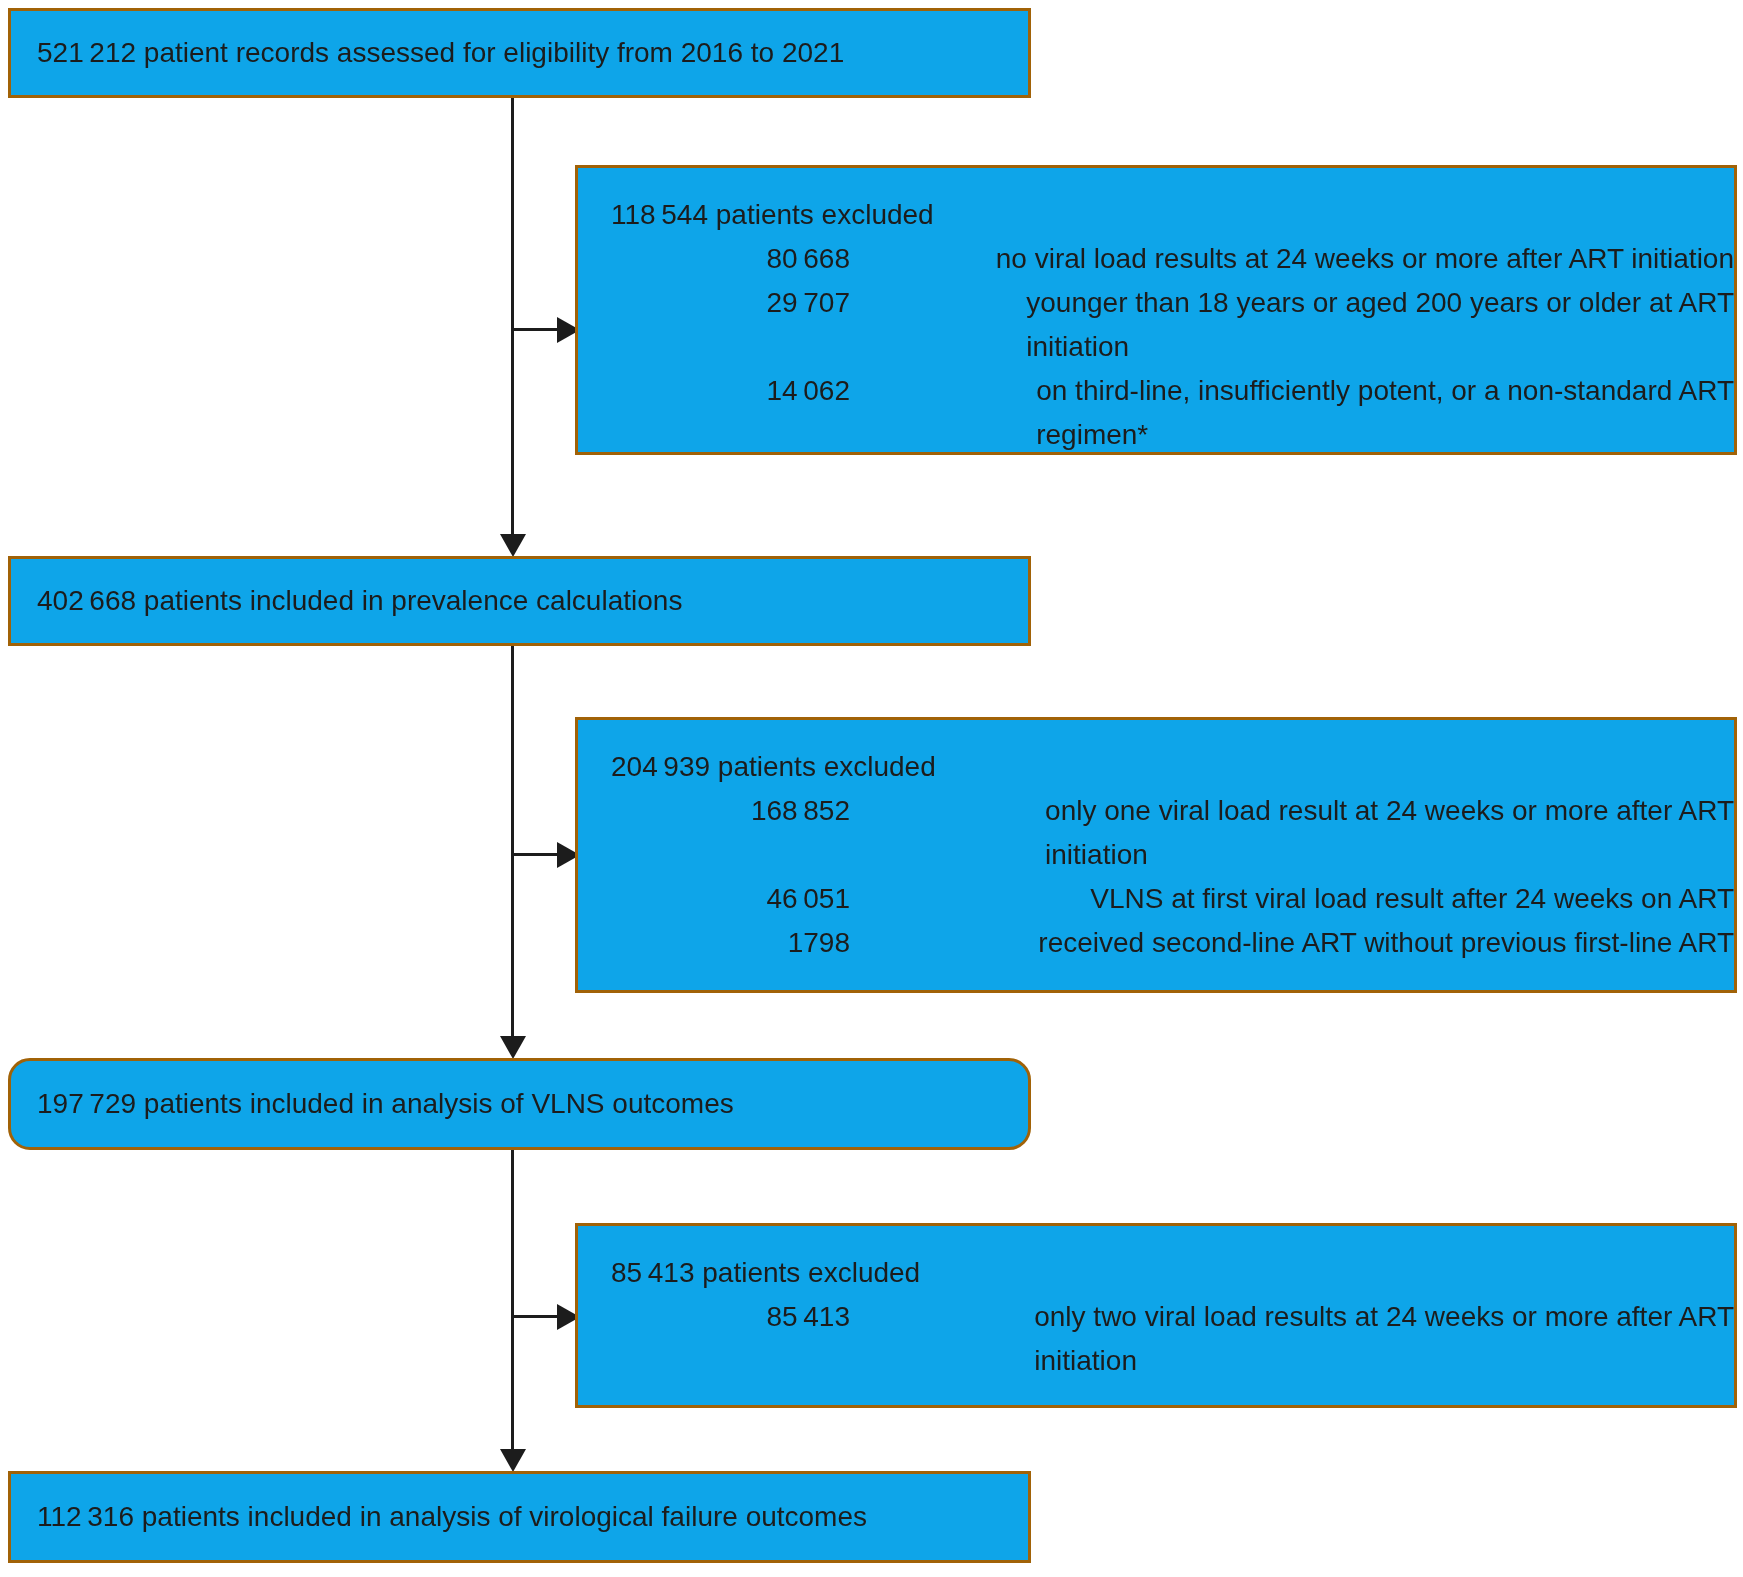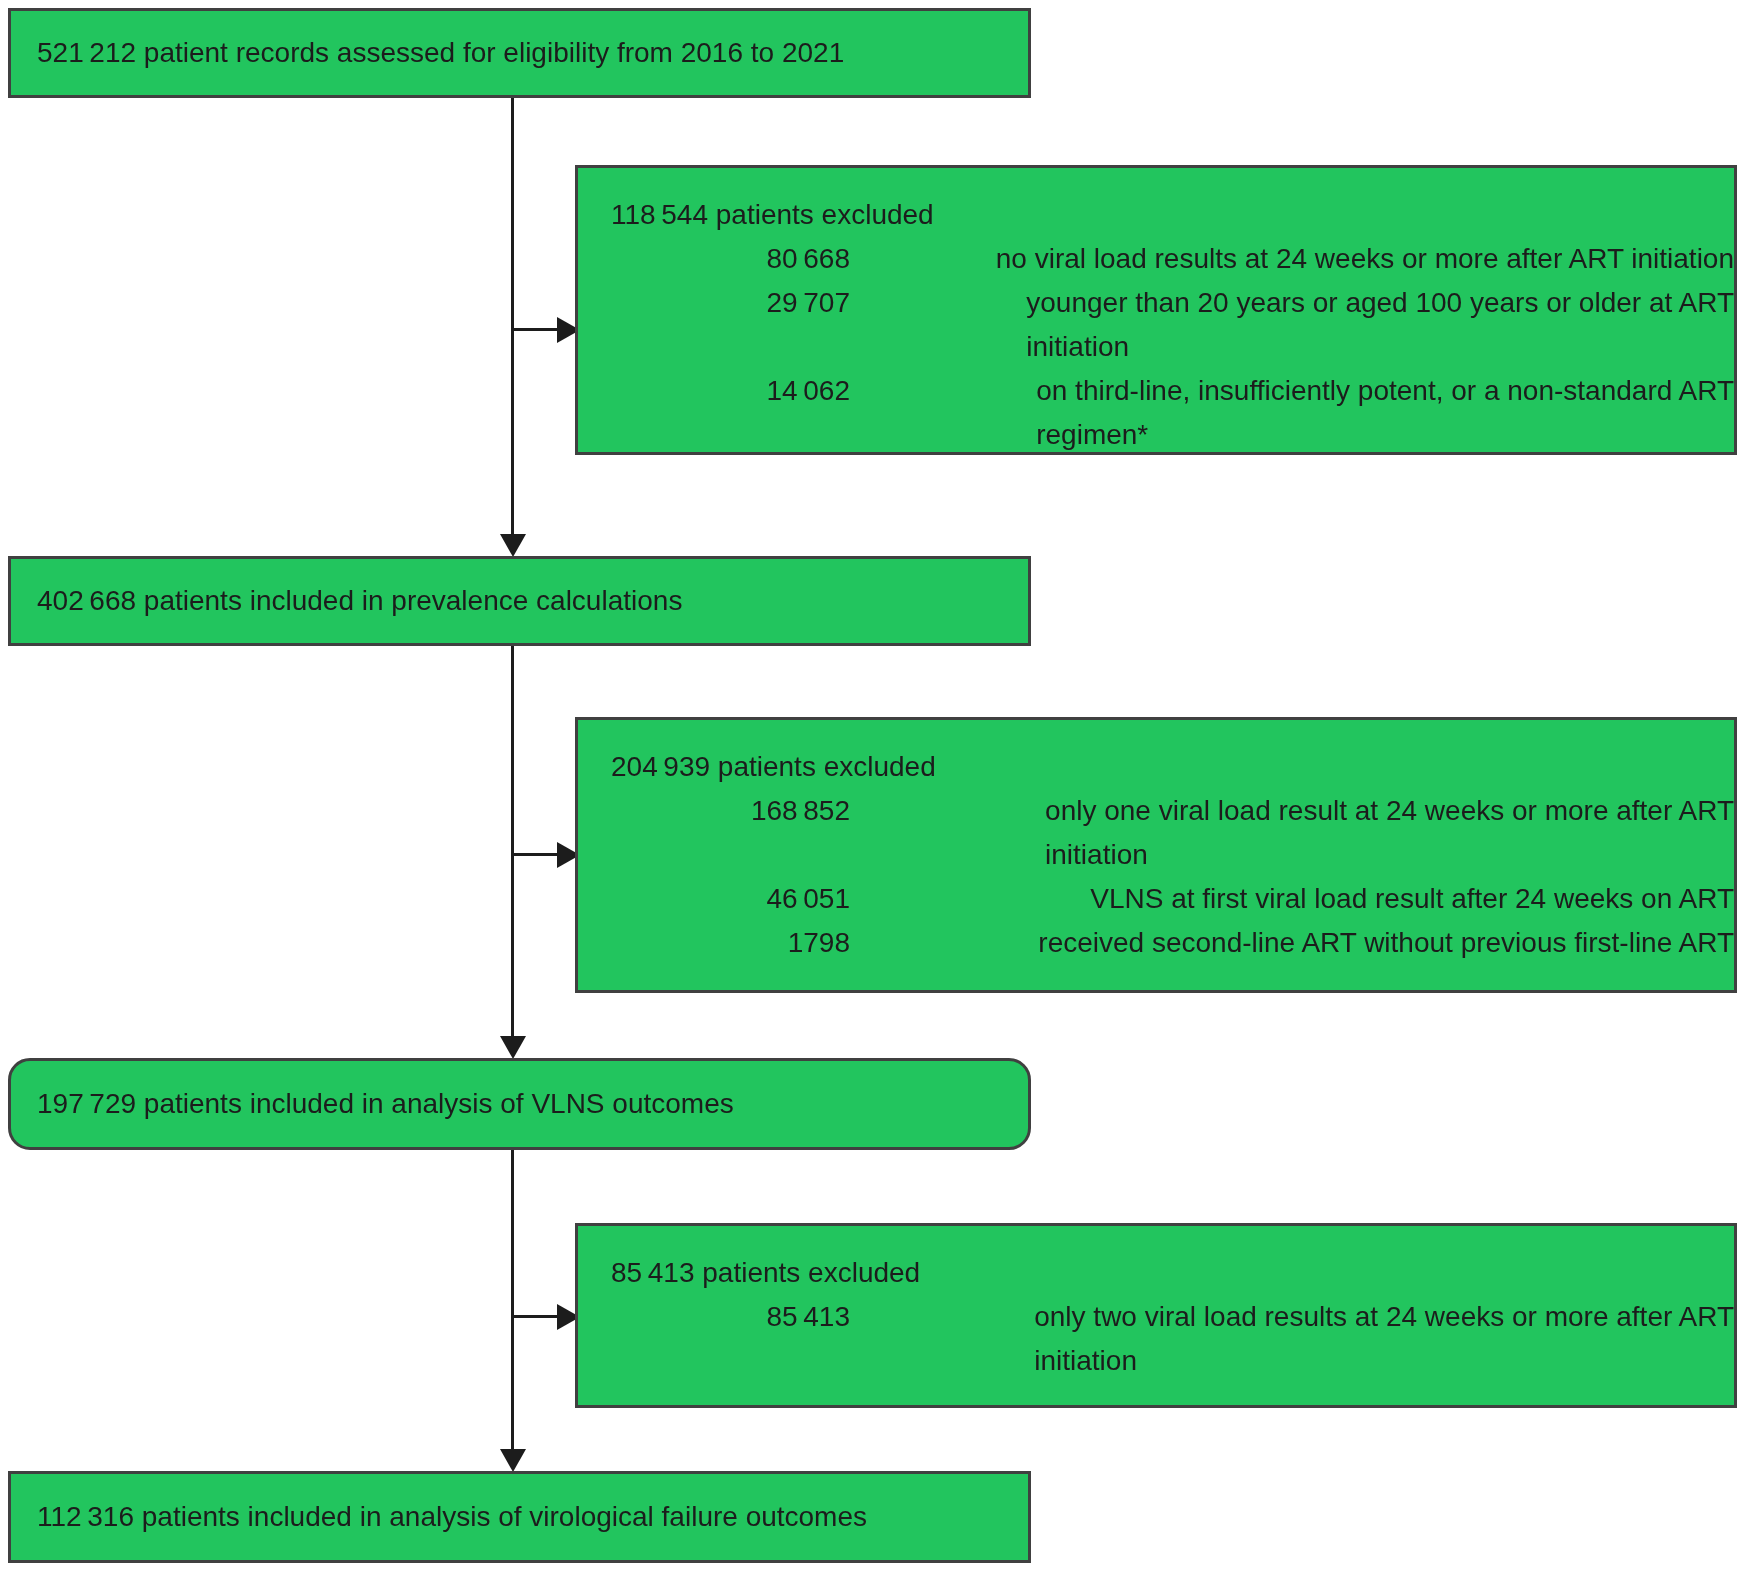--- a/index.html
+++ b/index.html
@@ -7,22 +7,22 @@
     position:relative;
     width:1743px;height:1577px;
     background:#ffffff;
     font-family:"Liberation Sans", sans-serif;
     color:#1c1c1c;
     font-size:28px;
     overflow:hidden;
   }
   .box{
     position:absolute;
-    border:3px solid #404040;
-    background:#22c55e;
+    border:3px solid #a16207;
+    background:#0ea5e9;
     box-sizing:border-box;
   }
   .main-box{
     left:8px;width:1023px;
     display:flex;align-items:center;
     padding-left:26px;
   }
   .excl-box{
     left:575px;width:1162px;
     padding-top:25px;
@@ -66,21 +66,21 @@
     <div class="heading">118 544 patients excluded</div>
     <div class="row">
       <div class="num">80 668</div>
       <div class="desc">
         <div>no viral load results at 24 weeks or more after ART initiation</div>
       </div>
     </div>
     <div class="row">
       <div class="num">29 707</div>
       <div class="desc">
-        <div>younger than 20 years or aged 100 years or older at ART</div>
+        <div>younger than 18 years or aged 200 years or older at ART</div>
         <div>initiation</div>
       </div>
     </div>
     <div class="row">
       <div class="num">14 062</div>
       <div class="desc">
         <div>on third-line, insufficiently potent, or a non-standard ART</div>
         <div>regimen*</div>
       </div>
     </div>

